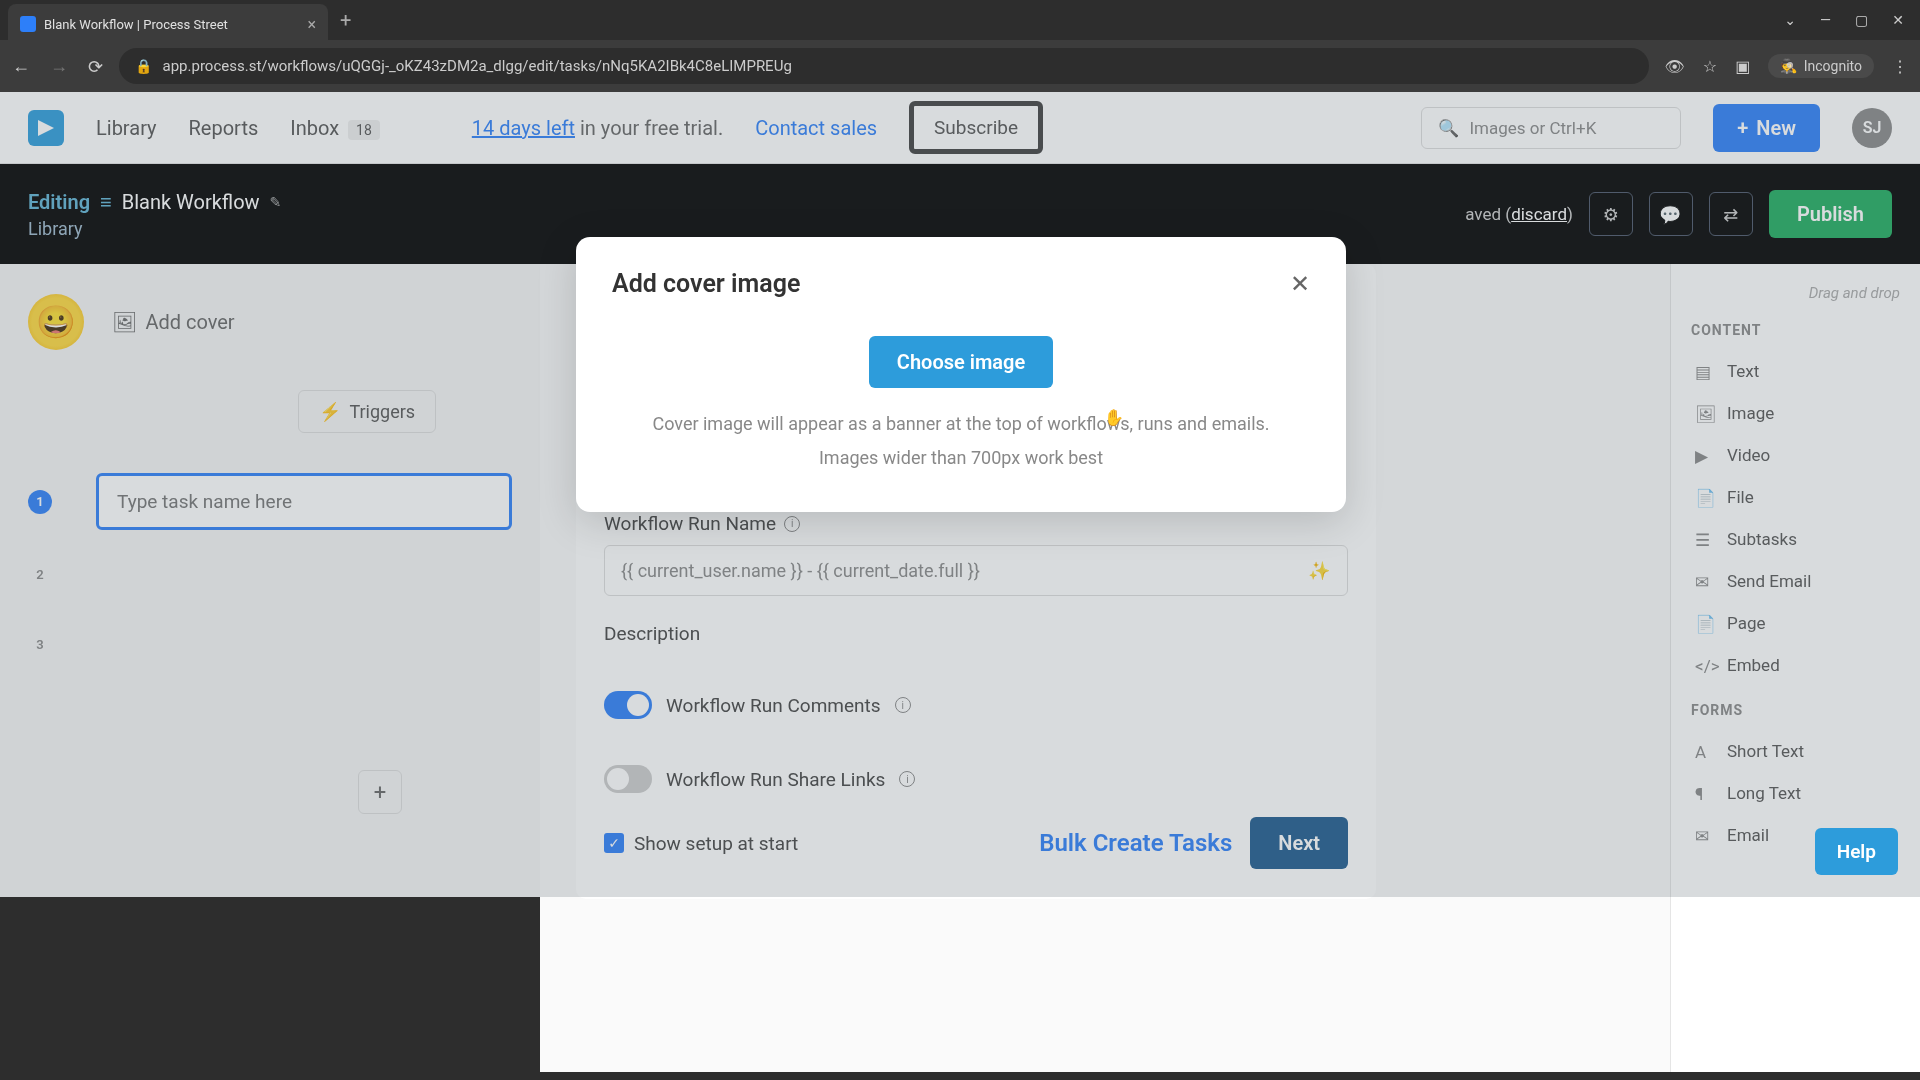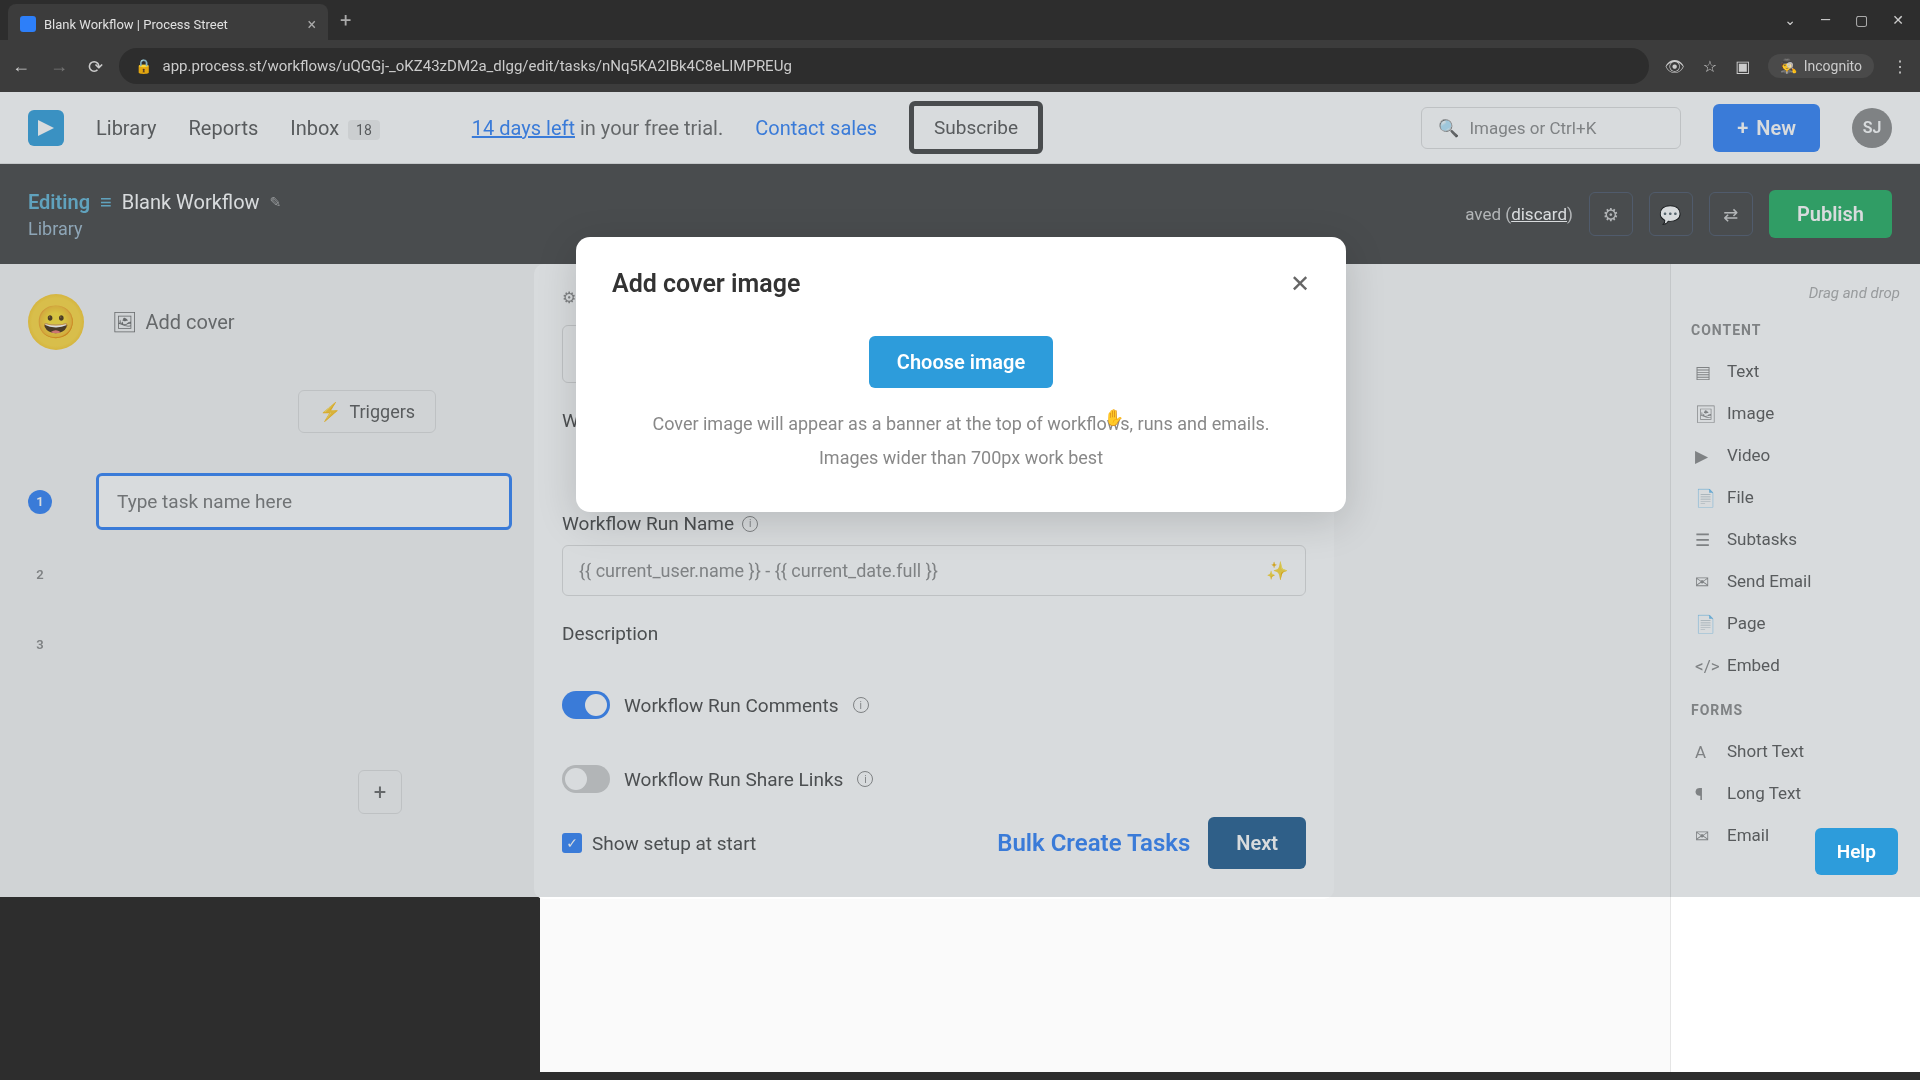--- a/index.html
+++ b/index.html
@@ -32,21 +32,21 @@
 .inbox-badge { background: #eee; border-radius: 4px; padding: 2px 8px; font-size: 14px; margin-left: 4px; }
 .trial-text { color: #2d7ff9; font-size: 20px; margin-left: 60px; }
 .trial-text .days { text-decoration: underline; }
 .trial-text .rest { color: #666; }
 .contact-link { color: #2d7ff9; font-size: 20px; }
 .subscribe-btn { border: 5px solid #404040; padding: 10px 20px; border-radius: 6px; color: #555; font-size: 19px; }
 .search-box { display: flex; align-items: center; gap: 10px; border: 1px solid #ddd; border-radius: 6px; padding: 10px 16px; color: #888; font-size: 17px; margin-left: auto; width: 260px; }
 .new-btn { background: #2d7ff9; color: #fff; padding: 12px 24px; border-radius: 6px; font-size: 20px; font-weight: 600; display: flex; align-items: center; gap: 8px; }
 .avatar { width: 40px; height: 40px; border-radius: 50%; background: #888; color: #fff; display: flex; align-items: center; justify-content: center; font-size: 16px; font-weight: 600; }
 
-.edit-bar { background: #404040; height: 100px; display: flex; align-items: center; padding: 16px 28px; color: #fff; gap: 16px; }
+.edit-bar { background: #000000; height: 100px; display: flex; align-items: center; padding: 16px 28px; color: #fff; gap: 16px; }
 .edit-left { display: flex; flex-direction: column; gap: 4px; }
 .edit-title-row { display: flex; align-items: center; gap: 10px; font-size: 20px; }
 .edit-title-row .editing { color: #5fb3d4; font-weight: 600; }
 .edit-title-row .wf-icon { color: #5fb3d4; }
 .edit-title-row .pencil { color: #aaa; font-size: 14px; }
 .library-crumb { color: #9db8cc; font-size: 18px; }
 .edit-right { margin-left: auto; display: flex; align-items: center; gap: 16px; }
 .unsaved { color: #ccc; font-size: 17px; }
 .unsaved a { color: #fff; text-decoration: underline; }
 .icon-btn { width: 44px; height: 44px; border: 1px solid #4a5568; border-radius: 6px; display: flex; align-items: center; justify-content: center; color: #ccc; font-size: 18px; }
@@ -70,21 +70,21 @@
 .center-col { flex: 1; padding: 30px 24px; background: #fafafa; }
 .center-content { color: #888; font-size: 19px; text-align: center; margin-top: 380px; }
 
 .right-panel { width: 250px; background: #fff; border-left: 1px solid #e5e5e5; padding: 20px; }
 .panel-hint { color: #aaa; font-size: 15px; font-style: italic; text-align: right; margin-bottom: 20px; }
 .panel-heading { color: #888; font-size: 14px; font-weight: 700; letter-spacing: 1px; margin-bottom: 12px; margin-top: 16px; }
 .panel-item { display: flex; align-items: center; gap: 14px; padding: 11px 4px; color: #555; font-size: 17px; cursor: pointer; }
 .panel-item svg, .panel-item .picon { width: 18px; height: 18px; color: #888; flex-shrink: 0; }
 
 
-.settings-panel { position: absolute; left: 534px; top: 172px; width: 800px; background: #fff; border-radius: 10px; padding: 24px 28px 30px; }
+.settings-panel { position: absolute; left: 576px; top: 172px; width: 800px; background: #fff; border-radius: 10px; padding: 24px 28px 30px; }
 .settings-header { display: flex; align-items: center; gap: 12px; color: #888; font-size: 16px; }
 .thumb-box { width: 58px; height: 58px; border: 1px solid #ddd; border-radius: 6px; margin-top: 18px; }
 .form-label { color: #444; font-size: 19px; margin-top: 26px; display: flex; align-items: center; gap: 8px; }
 .form-input { width: 100%; border: 1px solid #ddd; border-radius: 6px; padding: 14px 16px; font-size: 18px; margin-top: 10px; color: #888; display: flex; align-items: center; justify-content: space-between; }
 .form-textarea { width: 100%; border: 1px solid #ddd; border-radius: 6px; padding: 14px 16px; font-size: 18px; margin-top: 10px; color: #888; height: 110px; resize: vertical; }
 .toggle-row { display: flex; align-items: center; gap: 14px; margin-top: 46px; font-size: 19px; color: #444; }
 .toggle { width: 48px; height: 28px; border-radius: 14px; position: relative; }
 .toggle.on { background: #2d7ff9; }
 .toggle.off { background: #ccc; }
 .toggle::after { content: ''; position: absolute; width: 22px; height: 22px; background: #fff; border-radius: 50%; top: 3px; }

